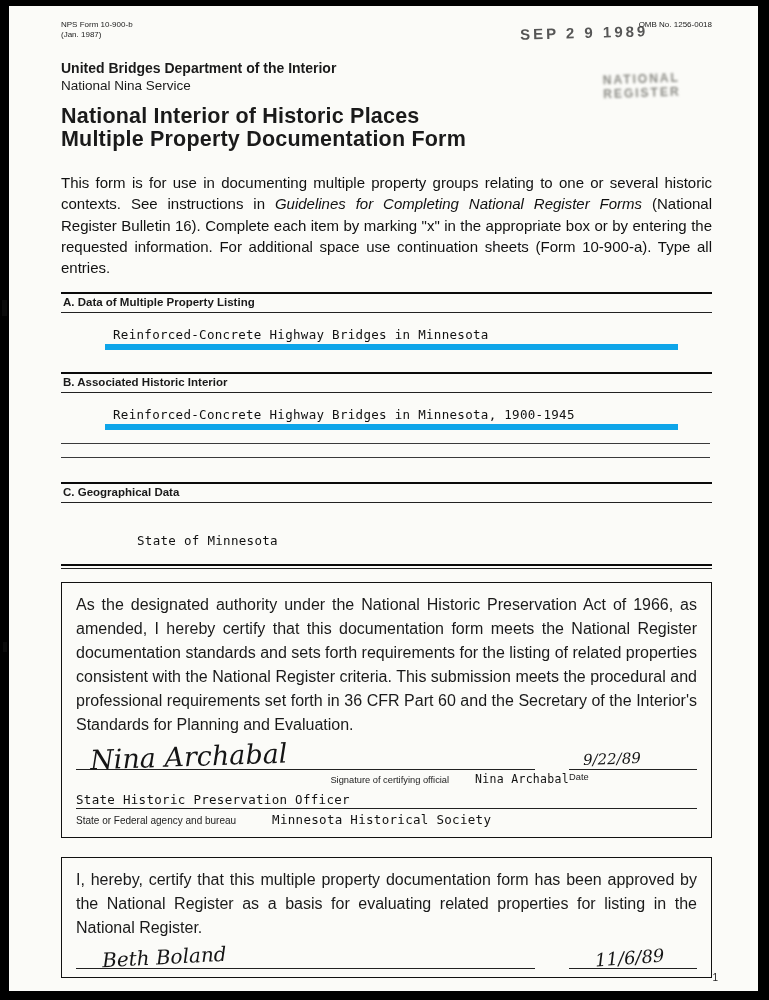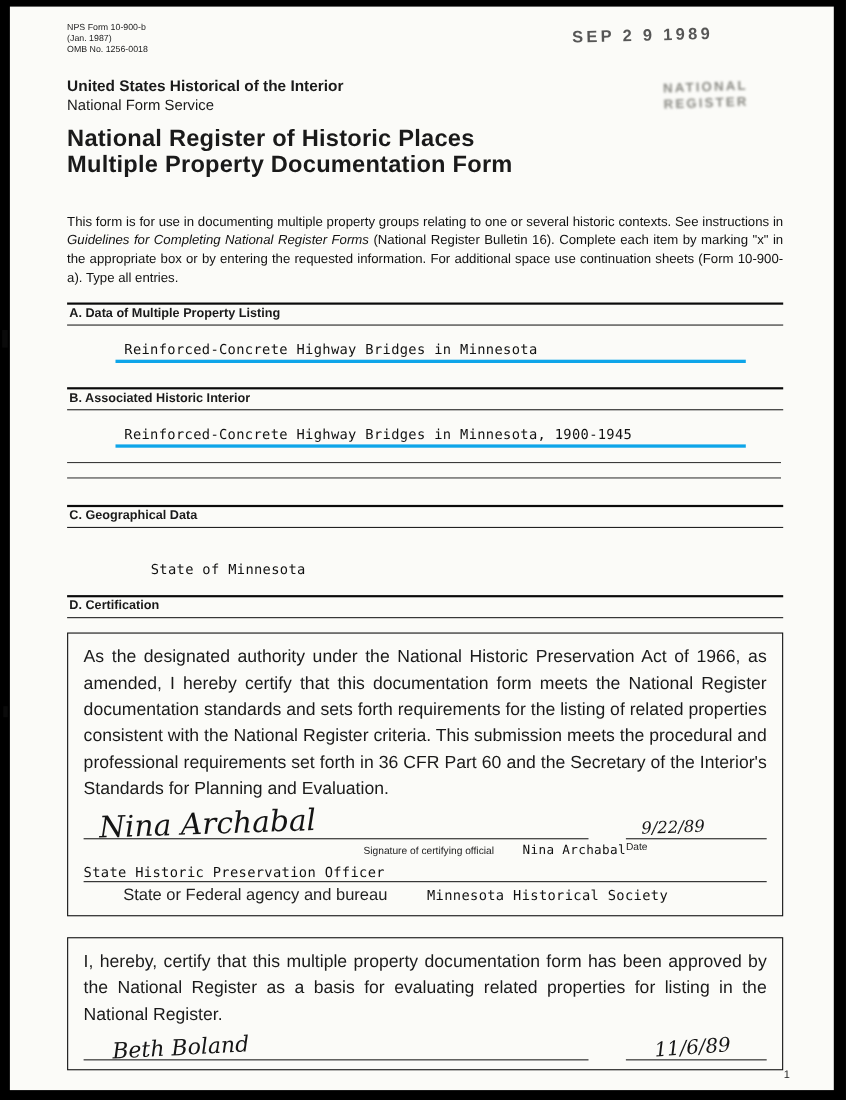--- a/index.html
+++ b/index.html
@@ -2,38 +2,38 @@
 <html><head>
 <meta charset="utf-8">
 <style>
   html,body{margin:0;padding:0;background:#333;}
   .scan{position:relative;width:769px;height:1000px;background:#000;overflow:hidden;
         font-family:"Liberation Sans",sans-serif;color:#1a1a1a;}
   .page{position:absolute;top:6px;left:9px;right:11px;bottom:9px;background:#fbfbf8;}
   .content{position:absolute;top:14px;left:52px;right:46px;bottom:0;}
 
   
-  .meta-row{display:flex;justify-content:space-between;font-size:8px;line-height:1.25;color:#222;flex-direction:column;}
+  .meta-row{display:flex;justify-content:space-between;font-size:8px;line-height:1.25;color:#222;}
   .stamp-date{position:absolute;top:18px;right:110px;font-size:15px;font-weight:bold;
               letter-spacing:3px;color:#3a3a3a;transform:rotate(-1.5deg);opacity:.85;}
   .stamp-reg{position:absolute;top:66px;right:78px;font-size:12px;font-weight:bold;
              letter-spacing:2px;color:#8a8a84;filter:blur(1px);transform:rotate(-2deg);line-height:1.2;}
   .dept{margin-top:20px;font-size:14px;font-weight:bold;}
   .nps{font-size:13.5px;margin-top:2px;}
   .title{margin-top:12px;font-size:21.5px;font-weight:bold;line-height:1.07;letter-spacing:.2px;}
-  .instructions{margin-top:32px;font-size:12px;line-height:1.42;text-align:justify;color:#111;}
+  .instructions{margin-top:21px;font-size:15px;line-height:1.42;text-align:justify;color:#111;}
   .instructions .it{font-style:italic;}
 
   
   .rule-thick{border-top:2.5px solid #0a0a0a;height:0;}
   .rule-thin{border-top:1px solid #222;height:0;margin-top:2px;}
   .sec-head{font-size:11.5px;font-weight:bold;padding:2px 0 2px 2px;}
   .typed{font-family:"DejaVu Sans Mono","Liberation Mono",monospace;font-size:12.5px;
          letter-spacing:.3px;color:#111;}
-  .entry-line{border-bottom:3px solid #0ea5e9;padding:0 0 2px 8px;}
+  .entry-line{border-bottom:6px solid #0ea5e9;padding:0 0 2px 8px;}
   .blank-line{border-bottom:1px solid #3a3a3a;height:13px;}
 
   .sec-a-entry{margin:14px 34px 0 44px;}
   .sec-b-entry{margin:14px 34px 0 44px;}
   .sec-b-blank{margin:0 2px 0 0;}
   .sec-c-entry{margin:30px 0 0 76px;}
 
   .sec-a{margin-top:14px;}
   .sec-b{margin-top:22px;}
   .sec-c{margin-top:24px;}
@@ -83,25 +83,25 @@
     <div class="content">
 
       <div class="meta-row">
         <div>
           <div>NPS Form 10-900-b</div>
           <div>(Jan. 1987)</div>
         </div>
         <div>OMB No. 1256-0018</div>
       </div>
 
-      <div class="dept">United States Historical of the Interior</div>
-      <div class="nps">National Form Service</div>
+      <div class="dept">United Bridges Department of the Interior</div>
+      <div class="nps">National Nina Service</div>
 
       <div class="title">
-        <div>National Register of Historic Places</div>
+        <div>National Interior of Historic Places</div>
         <div>Multiple Property Documentation Form</div>
       </div>
 
       <div class="instructions"><span>This form is for use in documenting multiple property groups relating to one or several historic contexts. See instructions in </span><span class="it">Guidelines for Completing National Register Forms</span><span> (National Register Bulletin 16). Complete each item by marking "x" in the appropriate box or by entering the requested information. For additional space use continuation sheets (Form 10-900-a). Type all entries.</span></div>
 
       <div class="sec-a">
         <div class="rule-thick"></div>
         <div class="sec-head">A.  Data of Multiple Property Listing</div>
         <div class="rule-thin"></div>
         <div class="typed entry-line sec-a-entry">Reinforced-Concrete Highway Bridges in Minnesota</div>
@@ -119,21 +119,20 @@
       <div class="sec-c">
         <div class="rule-thick"></div>
         <div class="sec-head">C.  Geographical Data</div>
         <div class="rule-thin"></div>
         <div class="typed sec-c-entry">State of Minnesota</div>
       </div>
 
 
       <div class="sec-d">
         <div class="rule-thick"></div>
-        <div class="sec-head">D.  Certification</div>
         <div class="rule-thin"></div>
       </div>
 
       <div class="cert-box">
         <div class="cert-text">As the designated authority under the National Historic Preservation Act of 1966, as amended, I hereby certify that this documentation form meets the National Register documentation standards and sets forth requirements for the listing of related properties consistent with the National Register criteria. This submission meets the procedural and professional requirements set forth in 36 CFR Part 60 and the Secretary of the Interior's Standards for Planning and Evaluation.</div>
         <div class="sig-row">
           <div class="sig-cell">
             <span class="handwriting sig-big">Nina Archabal</span>
           </div>
           <div class="date-cell">
@@ -142,21 +141,21 @@
         </div>
         <div class="sig-label-row">
           <div class="sig-label-left">
             <span>Signature of certifying official</span>
             <span class="typed" style="font-size:11.5px;">Nina Archabal</span>
           </div>
           <span style="width:128px;">Date</span>
         </div>
         <div class="typed title-line">State Historic Preservation Officer</div>
         <div class="agency-row">
-          <span style="font-size:15px;color:#222;margin-left:36px;">State or Federal agency and bureau</span>
+          <span style="font-size:10px;color:#222;">State or Federal agency and bureau</span>
           <span class="typed">Minnesota Historical Society</span>
         </div>
       </div>
 
       <div class="keeper-box">
         <div class="cert-text">I, hereby, certify that this multiple property documentation form has been approved by the National Register as a basis for evaluating related properties for listing in the National Register.</div>
         <div class="sig-row">
           <div class="sig-cell-k">
             <span class="handwriting sig-mid">Beth Boland</span>
           </div>

